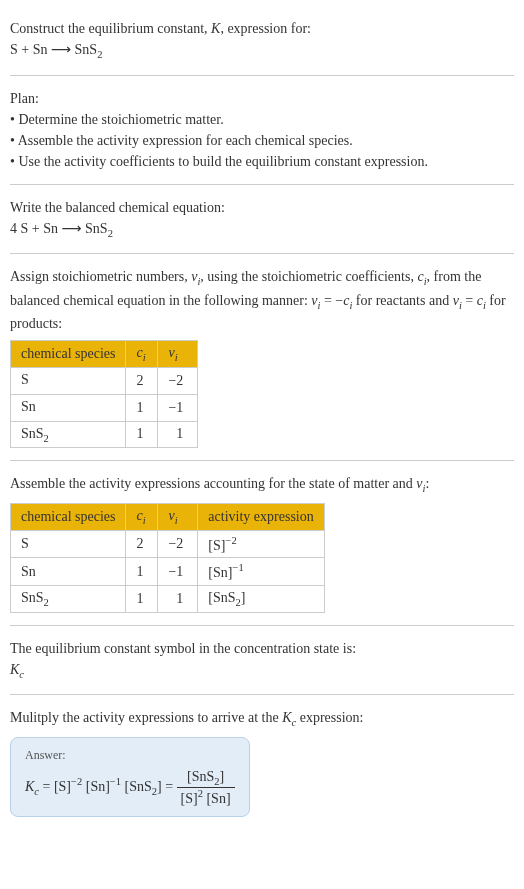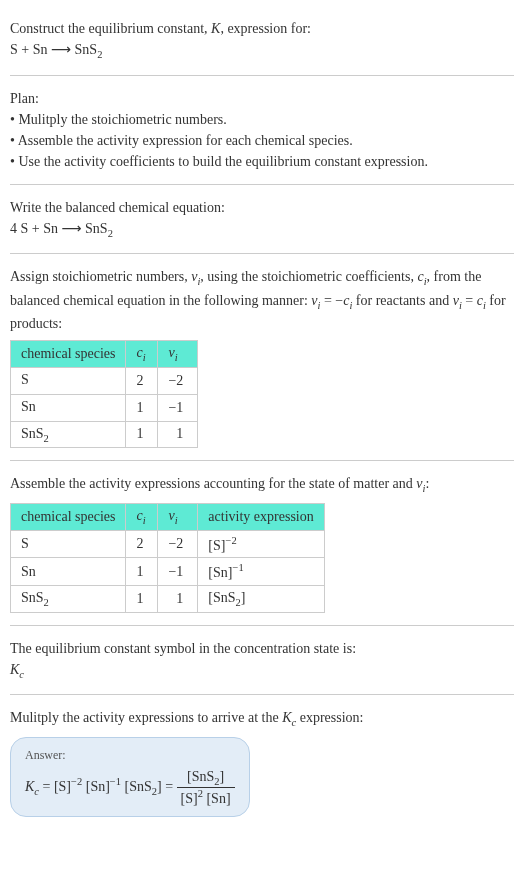--- a/index.html
+++ b/index.html
@@ -39,30 +39,30 @@
       border-collapse: collapse;
       margin-top: 6px;
     }
     th, td {
       border: 1px solid #ccc;
       padding: 4px 10px;
       text-align: left;
       font-weight: normal;
     }
     th {
-      background: #5eead4;
+      background: #eab308;
     }
     td.center {
       text-align: right;
       padding-right: 14px;
     }
     .answer-box {
       background: #e3edf7;
       border: 1px solid #b8d0e8;
-      border-radius: 16px;
+      border-radius: 8px;
       padding: 10px 14px;
       display: inline-block;
       margin-top: 6px;
     }
     .answer-label {
       font-size: 12px;
       color: #555;
       margin-bottom: 6px;
     }
     .frac {
@@ -92,21 +92,21 @@
   </div>
   <div class="line">
     <span>S + Sn ⟶ SnS</span><sub>2</sub>
   </div>
 </div>
 
 <hr>
 
 <div class="section">
   <div class="line">Plan:</div>
-  <div class="line">• Mulitply the stoichiometric numbers.</div>
+  <div class="line">• Determine the stoichiometric matter.</div>
   <div class="line">• Assemble the activity expression for each chemical species.</div>
   <div class="line">• Use the activity coefficients to build the equilibrium constant expression.</div>
 </div>
 
 <hr>
 
 <div class="section">
   <div class="line">Write the balanced chemical equation:</div>
   <div class="line">
     <span>4 S + Sn ⟶ SnS</span><sub>2</sub>

